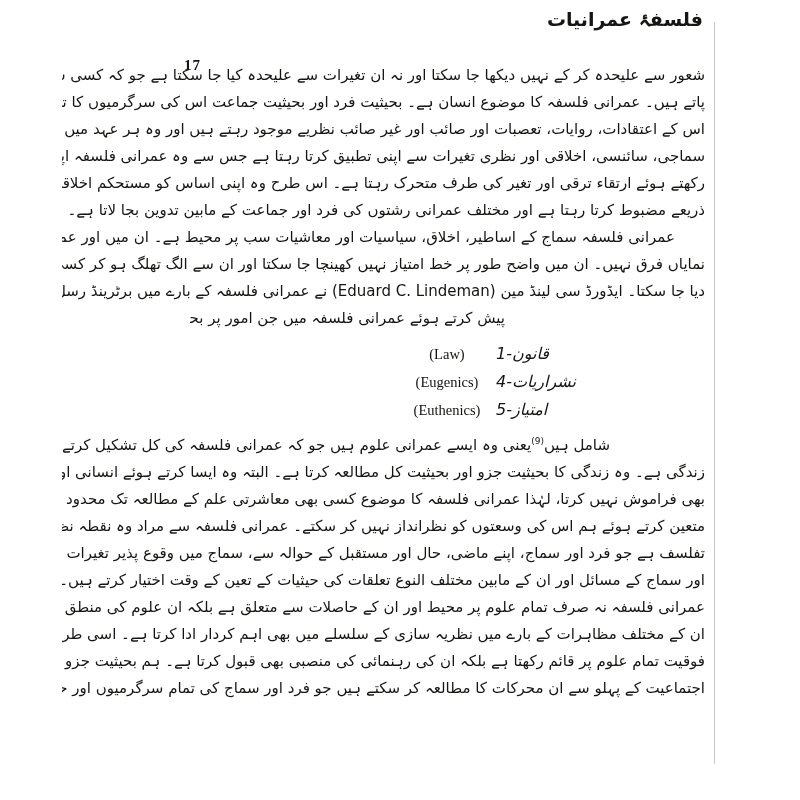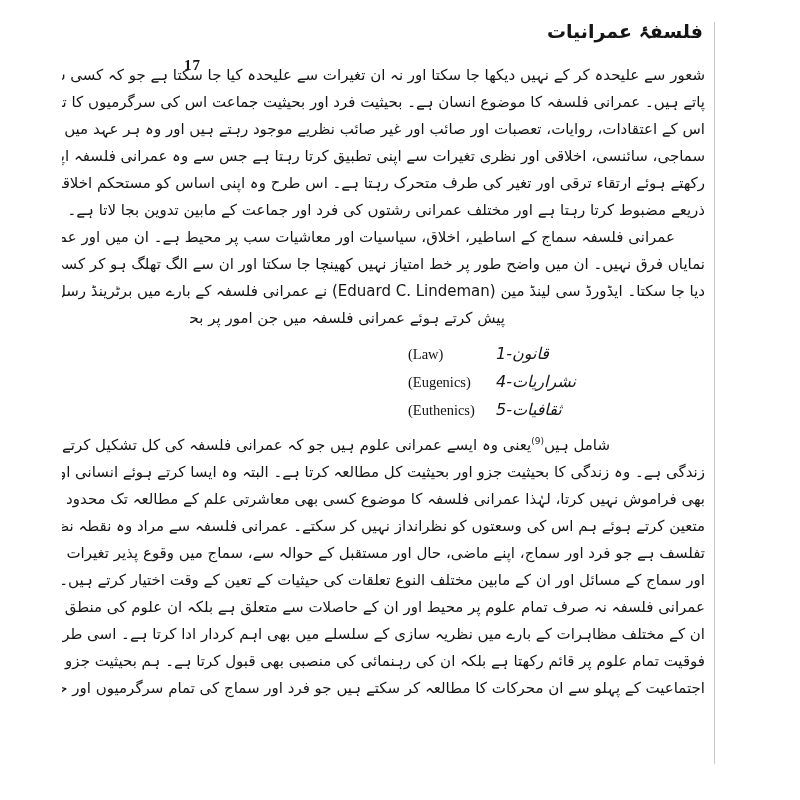--- a/index.html
+++ b/index.html
@@ -12,42 +12,42 @@
   .scan-line {
     position:absolute; left:714px; top:22px; width:1px; height:742px;
     background:#c9c9c9;
   }
   .page-number {
     position:absolute; left:184px; top:30px;
     font-family:"Liberation Serif", serif;
     font-size:15px; font-weight:bold; letter-spacing:1px;margin-top:27px;
   }
   .header-title {
-    position:absolute; right:97px; top:20px;
+    position:absolute; right:97px; top:8px;
     direction:rtl; font-size:19px; font-weight:bold;
   }
   .body-text {
     position:absolute; left:62px; right:95px; top:62px;
     direction:rtl;
   }
   .line {
     direction:rtl;
     font-size:15px; line-height:27px; height:27px;
     text-align:justify; text-align-last:justify;
     white-space:nowrap; overflow:hidden;
   }
   .line.para-end { text-align-last:right; }
   .line.p2-first { padding-right:30px; }
   .line.p3-first { padding-right:95px; }
   .line.pre-list { margin-right:200px; margin-left:128px; text-align-last:justify; }
   sup.fn { font-size:9px; line-height:0; }
   .term-list { margin:8px 0; direction:ltr; }
   .list-row { height:28px; line-height:28px; display:flex; align-items:baseline; direction:ltr; padding-left:346px; }
   .eng-term {
-    display:inline-block; width:78px; text-align:left;
+    display:inline-block; width:78px; text-align:center;
     font-family:"Liberation Serif", serif; font-size:14.5px; color:#141210;
   }
   .urdu-term {
     display:inline-block; margin-left:10px; direction:ltr;
     font-size:16px; white-space:nowrap;font-style:italic;
   }
 </style>
 </head>
 <body>
 
@@ -78,21 +78,21 @@
     <div class="list-row">
       <span class="eng-term">(Law)</span>
       <span class="urdu-term"><span>1-</span><span>قانون</span></span>
     </div>
     <div class="list-row">
       <span class="eng-term">(Eugenics)</span>
       <span class="urdu-term"><span>4-</span><span>نشراریات</span></span>
     </div>
     <div class="list-row">
       <span class="eng-term">(Euthenics)</span>
-      <span class="urdu-term"><span>5-</span><span>ثقافیات</span></span>
+      <span class="urdu-term"><span>5-</span><span>امتیاز</span></span>
     </div>
   </div>
 
   <div>
     <div class="line p3-first"><span>شامل ہیں</span><sup class="fn">(9)</sup><span>یعنی وہ ایسے عمرانی علوم ہیں جو کہ عمرانی فلسفہ کی کل تشکیل کرتے ہیں۔ عمرانی فلسفہ کا موضوع</span></div>
     <div class="line">زندگی ہے۔ وہ زندگی کا بحیثیت جزو اور بحیثیت کل مطالعہ کرتا ہے۔ البتہ وہ ایسا کرتے ہوئے انسانی اور عالمگیر زاویہ نگاہ</div>
     <div class="line">بھی فراموش نہیں کرتا، لہٰذا عمرانی فلسفہ کا موضوع کسی بھی معاشرتی علم کے مطالعہ تک محدود نہیں کیا جا سکتا اور اس کی تعریف</div>
     <div class="line">متعین کرتے ہوئے ہم اس کی وسعتوں کو نظرانداز نہیں کر سکتے۔ عمرانی فلسفہ سے مراد وہ نقطہ نظر اور انداز (Definition)</div>
     <div class="line">تفلسف ہے جو فرد اور سماج، اپنے ماضی، حال اور مستقبل کے حوالہ سے، سماج میں وقوع پذیر تغیرات کو مدنظر رکھتے ہوئے فرد</div>
     <div class="line">اور سماج کے مسائل اور ان کے مابین مختلف النوع تعلقات کی حیثیات کے تعین کے وقت اختیار کرتے ہیں۔ اس لحاظ سے</div>

